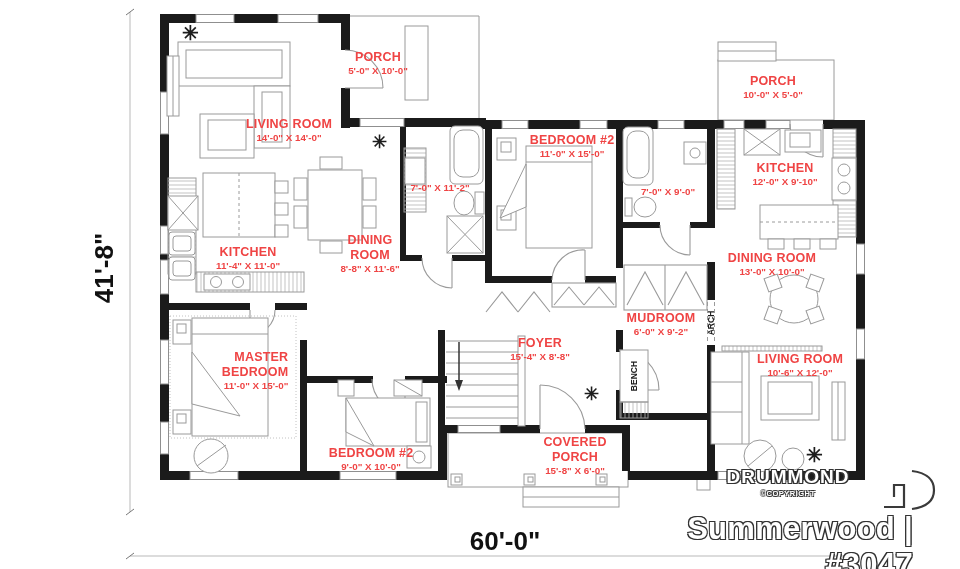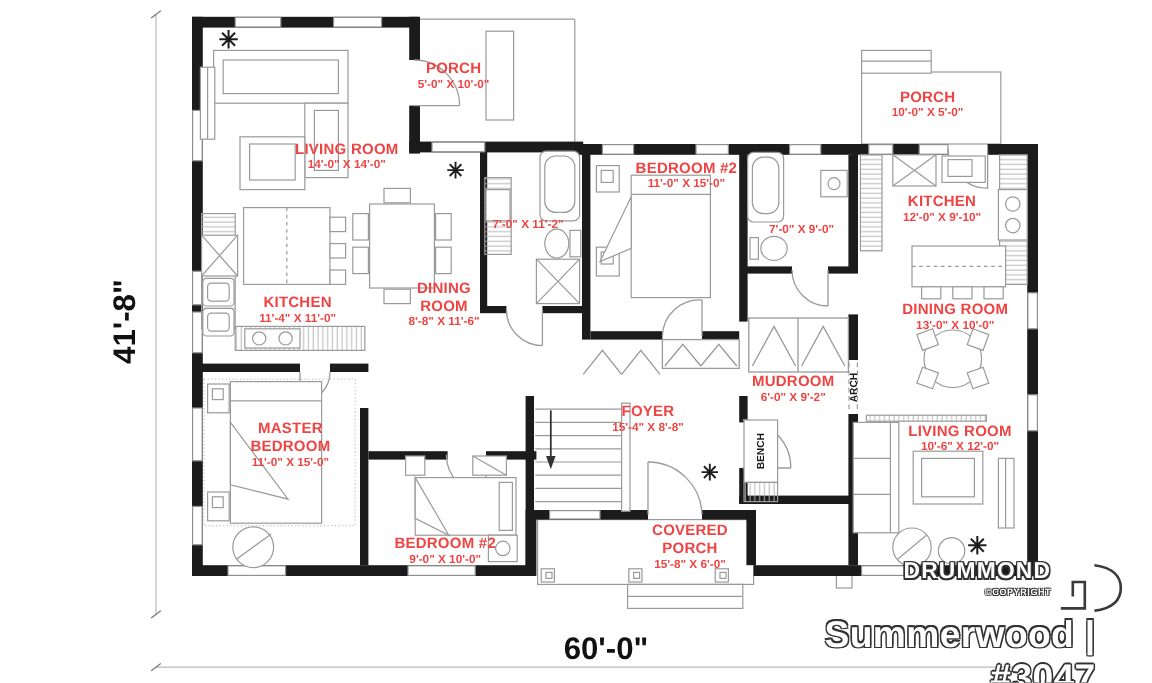--- a/index.html
+++ b/index.html
@@ -8,21 +8,21 @@
   svg{position:absolute;left:0;top:0;}
   .lbl{position:absolute;transform:translateX(-50%);text-align:center;color:#ef4444;
        line-height:1.18;white-space:nowrap;z-index:5;}
   .lbl .nm{font-weight:700;font-size:12.5px;letter-spacing:.2px;display:block;}
   .lbl .sz{font-weight:700;font-size:9.8px;display:block;}
   .dim{position:absolute;font-size:26px;font-weight:700;color:#111;z-index:5;}
   .dim-v{left:104px;top:268px;transform:translate(-50%,-50%) rotate(-90deg);}
   .dim-h{left:505px;top:541px;transform:translate(-50%,-50%);}
   .outline-txt{color:#fff;text-shadow:-1.2px -1.2px 0 #333,1.2px -1.2px 0 #333,
                -1.2px 1.2px 0 #333,1.2px 1.2px 0 #333,0 1.4px 0 #333,0 -1.4px 0 #333;}
-  .brand{position:absolute;left:700px;top:466px;width:176px;text-align:right;
+  .brand{position:absolute;left:700px;top:466px;width:176px;text-align:center;
          font-weight:800;z-index:6;}
   .brand .b1{font-size:19px;letter-spacing:1px;display:block;}
   .brand .b2{font-size:17px;letter-spacing:.5px;display:block;}
   .brand .cp{font-size:7.5px;display:block;margin-top:1px;letter-spacing:.5px;
              text-shadow:-.8px -.8px 0 #333,.8px -.8px 0 #333,-.8px .8px 0 #333,.8px .8px 0 #333;}
   .dmark{position:absolute;left:880px;top:467px;z-index:6;}
   .plan-title{position:absolute;left:650px;top:511px;width:263px;text-align:right;
               font-size:31px;font-weight:800;letter-spacing:.3px;z-index:6;}
 </style>
 </head>
@@ -349,38 +349,38 @@
   <span class="sz">7'-0" X 9'-0"</span>
 </div>
 <div class="lbl" style="left:773px;top:74px;">
   <span class="nm">PORCH</span>
   <span class="sz">10'-0" X 5'-0"</span>
 </div>
 <div class="lbl" style="left:785px;top:161px;">
   <span class="nm">KITCHEN</span>
   <span class="sz">12'-0" X 9'-10"</span>
 </div>
-<div class="lbl" style="left:772px;top:251px;margin-left:24px;">
+<div class="lbl" style="left:772px;top:251px;">
   <span class="nm">DINING ROOM</span>
   <span class="sz">13'-0" X 10'-0"</span>
 </div>
 <div class="lbl" style="left:800px;top:352px;">
   <span class="nm">LIVING ROOM</span>
   <span class="sz">10'-6" X 12'-0"</span>
 </div>
 <div class="lbl" style="left:248px;top:245px;">
   <span class="nm">KITCHEN</span>
   <span class="sz">11'-4" X 11'-0"</span>
 </div>
 <div class="lbl" style="left:370px;top:233px;">
   <span class="nm">DINING</span>
   <span class="nm">ROOM</span>
   <span class="sz">8'-8" X 11'-6"</span>
 </div>
-<div class="lbl" style="left:242px;top:350px;">
+<div class="lbl" style="left:255px;top:350px;text-align:right;">
   <span class="nm">MASTER</span>
   <span class="nm">BEDROOM</span>
   <span class="sz">11'-0" X 15'-0"</span>
 </div>
 <div class="lbl" style="left:371px;top:446px;">
   <span class="nm">BEDROOM #2</span>
   <span class="sz">9'-0" X 10'-0"</span>
 </div>
 <div class="lbl" style="left:661px;top:311px;">
   <span class="nm">MUDROOM</span>

